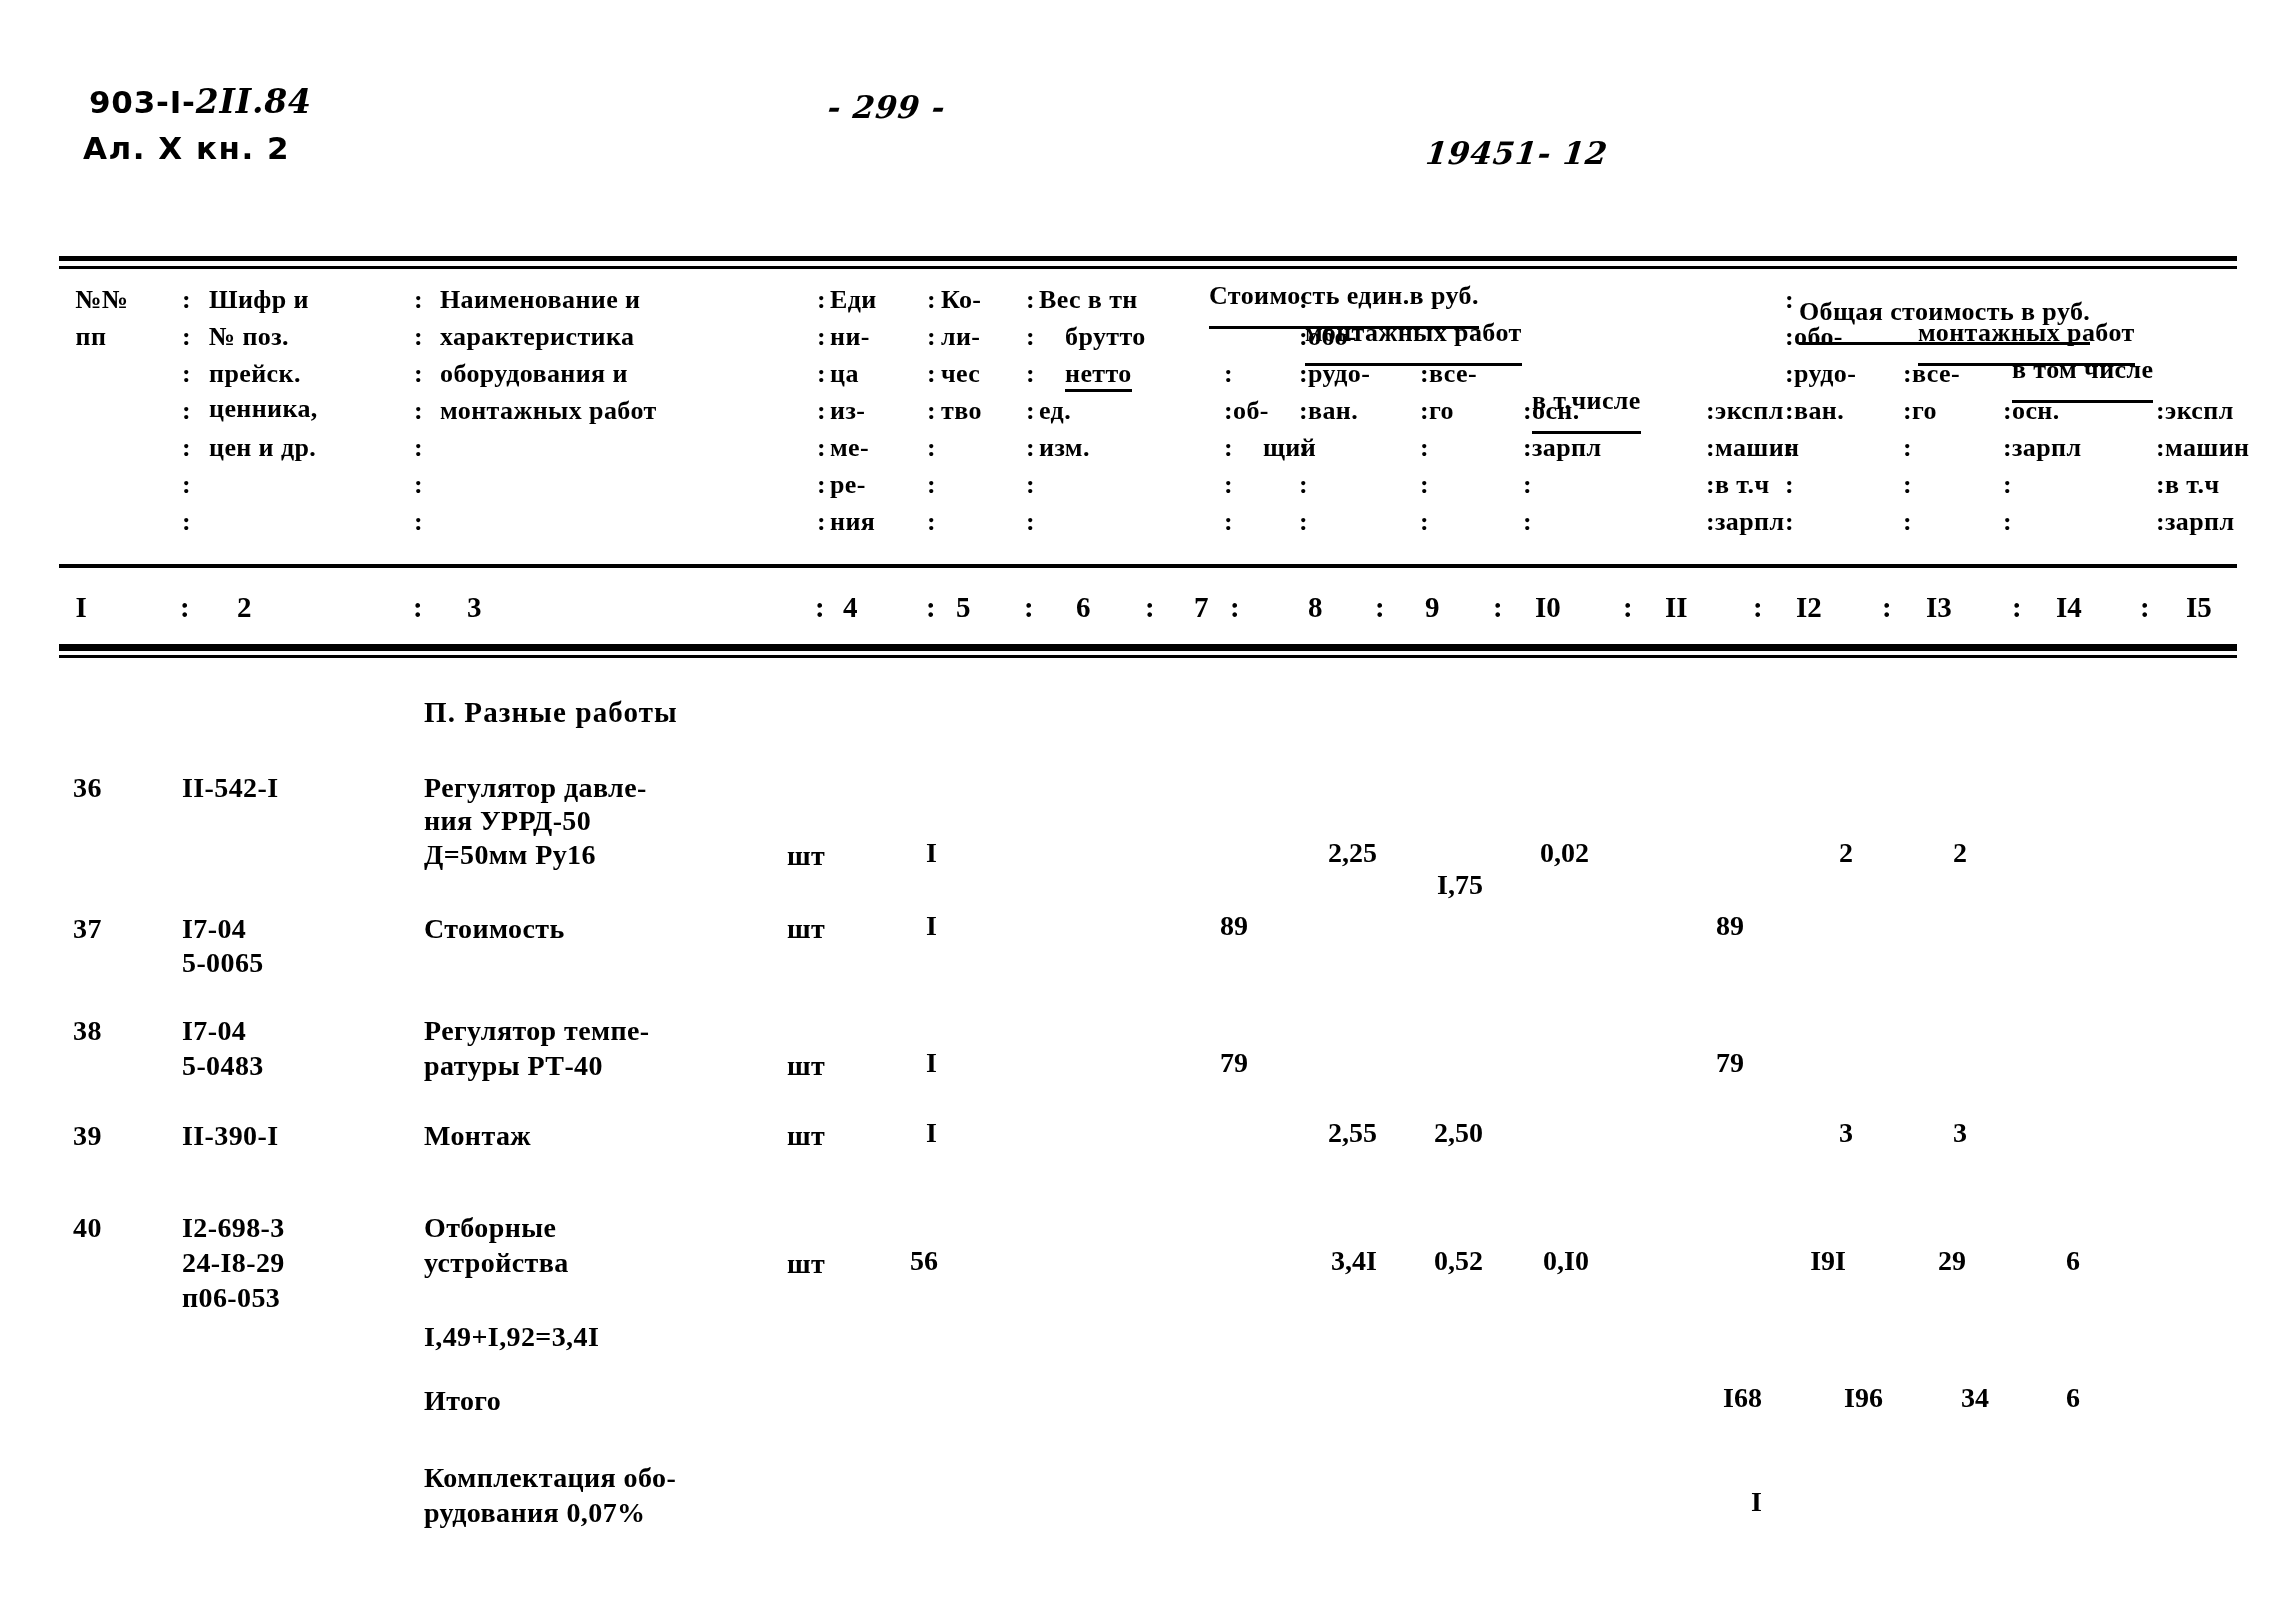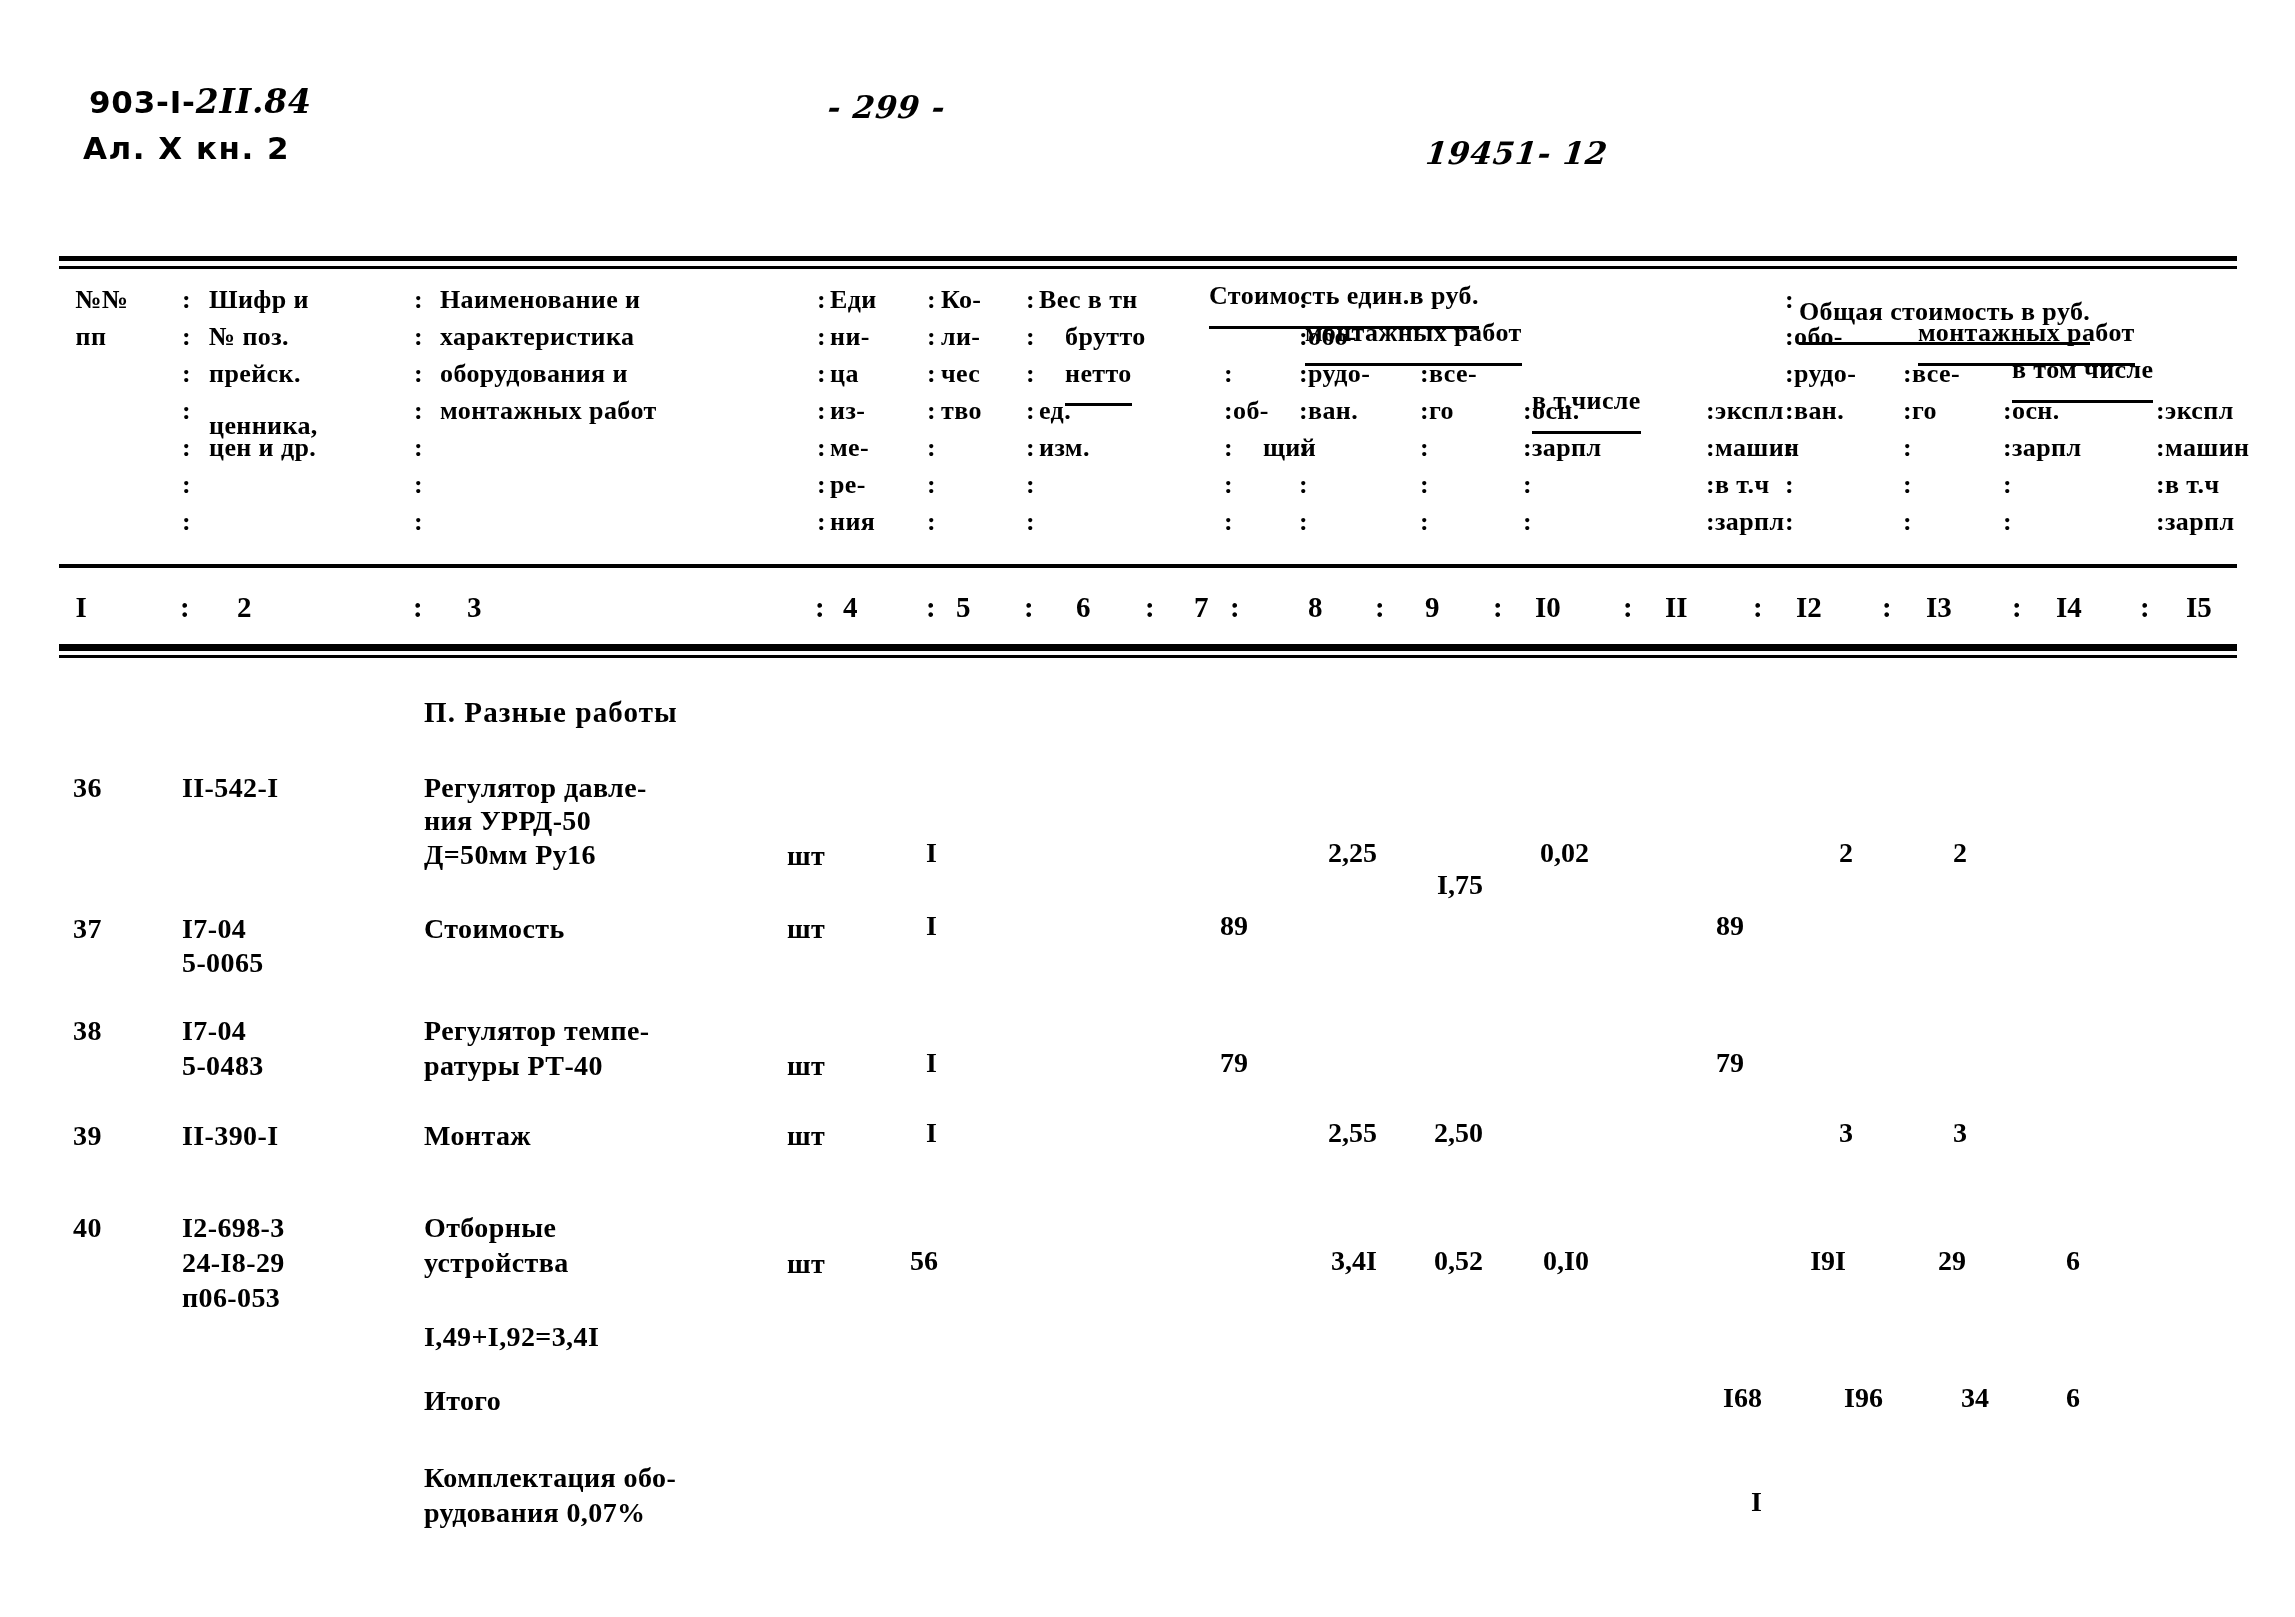--- a/index.html
+++ b/index.html
@@ -107,21 +107,21 @@
 
   .hcell {
     position: absolute;
     font-size: 26px;
     line-height: 37px;
     font-weight: bold;
     white-space: pre;
     letter-spacing: 0.4px;
     font-family: "Liberation Serif", "DejaVu Serif", serif;
   }
-  .hcell.u > span.ul { border-bottom: 3.8px solid #000; padding-bottom: 15px; }
+  .hcell.u > span.ul { border-bottom: 3.8px solid #000; padding-bottom: 1px; }
 
   .spanlbl {
     position: absolute;
     font-size: 26px;
     line-height: 30px;
     font-weight: bold;
     white-space: nowrap;
     letter-spacing: 0.4px;
   }
   .spanlbl .ul { border-bottom: 3.8px solid #000; padding-bottom: 16px; }
@@ -277,21 +277,21 @@
 
     <div class="spanlbl" style="left:1473px; top:74px;margin-top:31px;"><span class="ul">в т.числе</span></div>
     <div class="spanlbl" style="left:1953px; top:74px;"><span class="ul">в том числе</span></div>
 
     <div class="hcell" style="left:16.6px; top:0;">№№</div>
     <div class="hcell" style="left:16.6px; top:37px;">пп</div>
 
     <div class="hcell" style="left:150px; top:0;">Шифр и</div>
     <div class="hcell" style="left:150px; top:37px;">№ поз.</div>
     <div class="hcell" style="left:150px; top:74px;">прейск.</div>
-    <div class="hcell" style="left:150px; top:126px;">ценника,</div>
+    <div class="hcell" style="left:150px; top:109px;">ценника,</div>
     <div class="hcell" style="left:150px; top:148px;">цен и др.</div>
 
     <div class="hcell" style="left:381px; top:0;">Наименование и</div>
     <div class="hcell" style="left:381px; top:37px;">характеристика</div>
     <div class="hcell" style="left:381px; top:74px;">оборудования и</div>
     <div class="hcell" style="left:381px; top:111px;">монтажных работ</div>
 
     <div class="hcell" style="left:771px; top:0;">Еди</div>
     <div class="hcell" style="left:771px; top:37px;">ни-</div>
     <div class="hcell" style="left:771px; top:74px;">ца</div>

